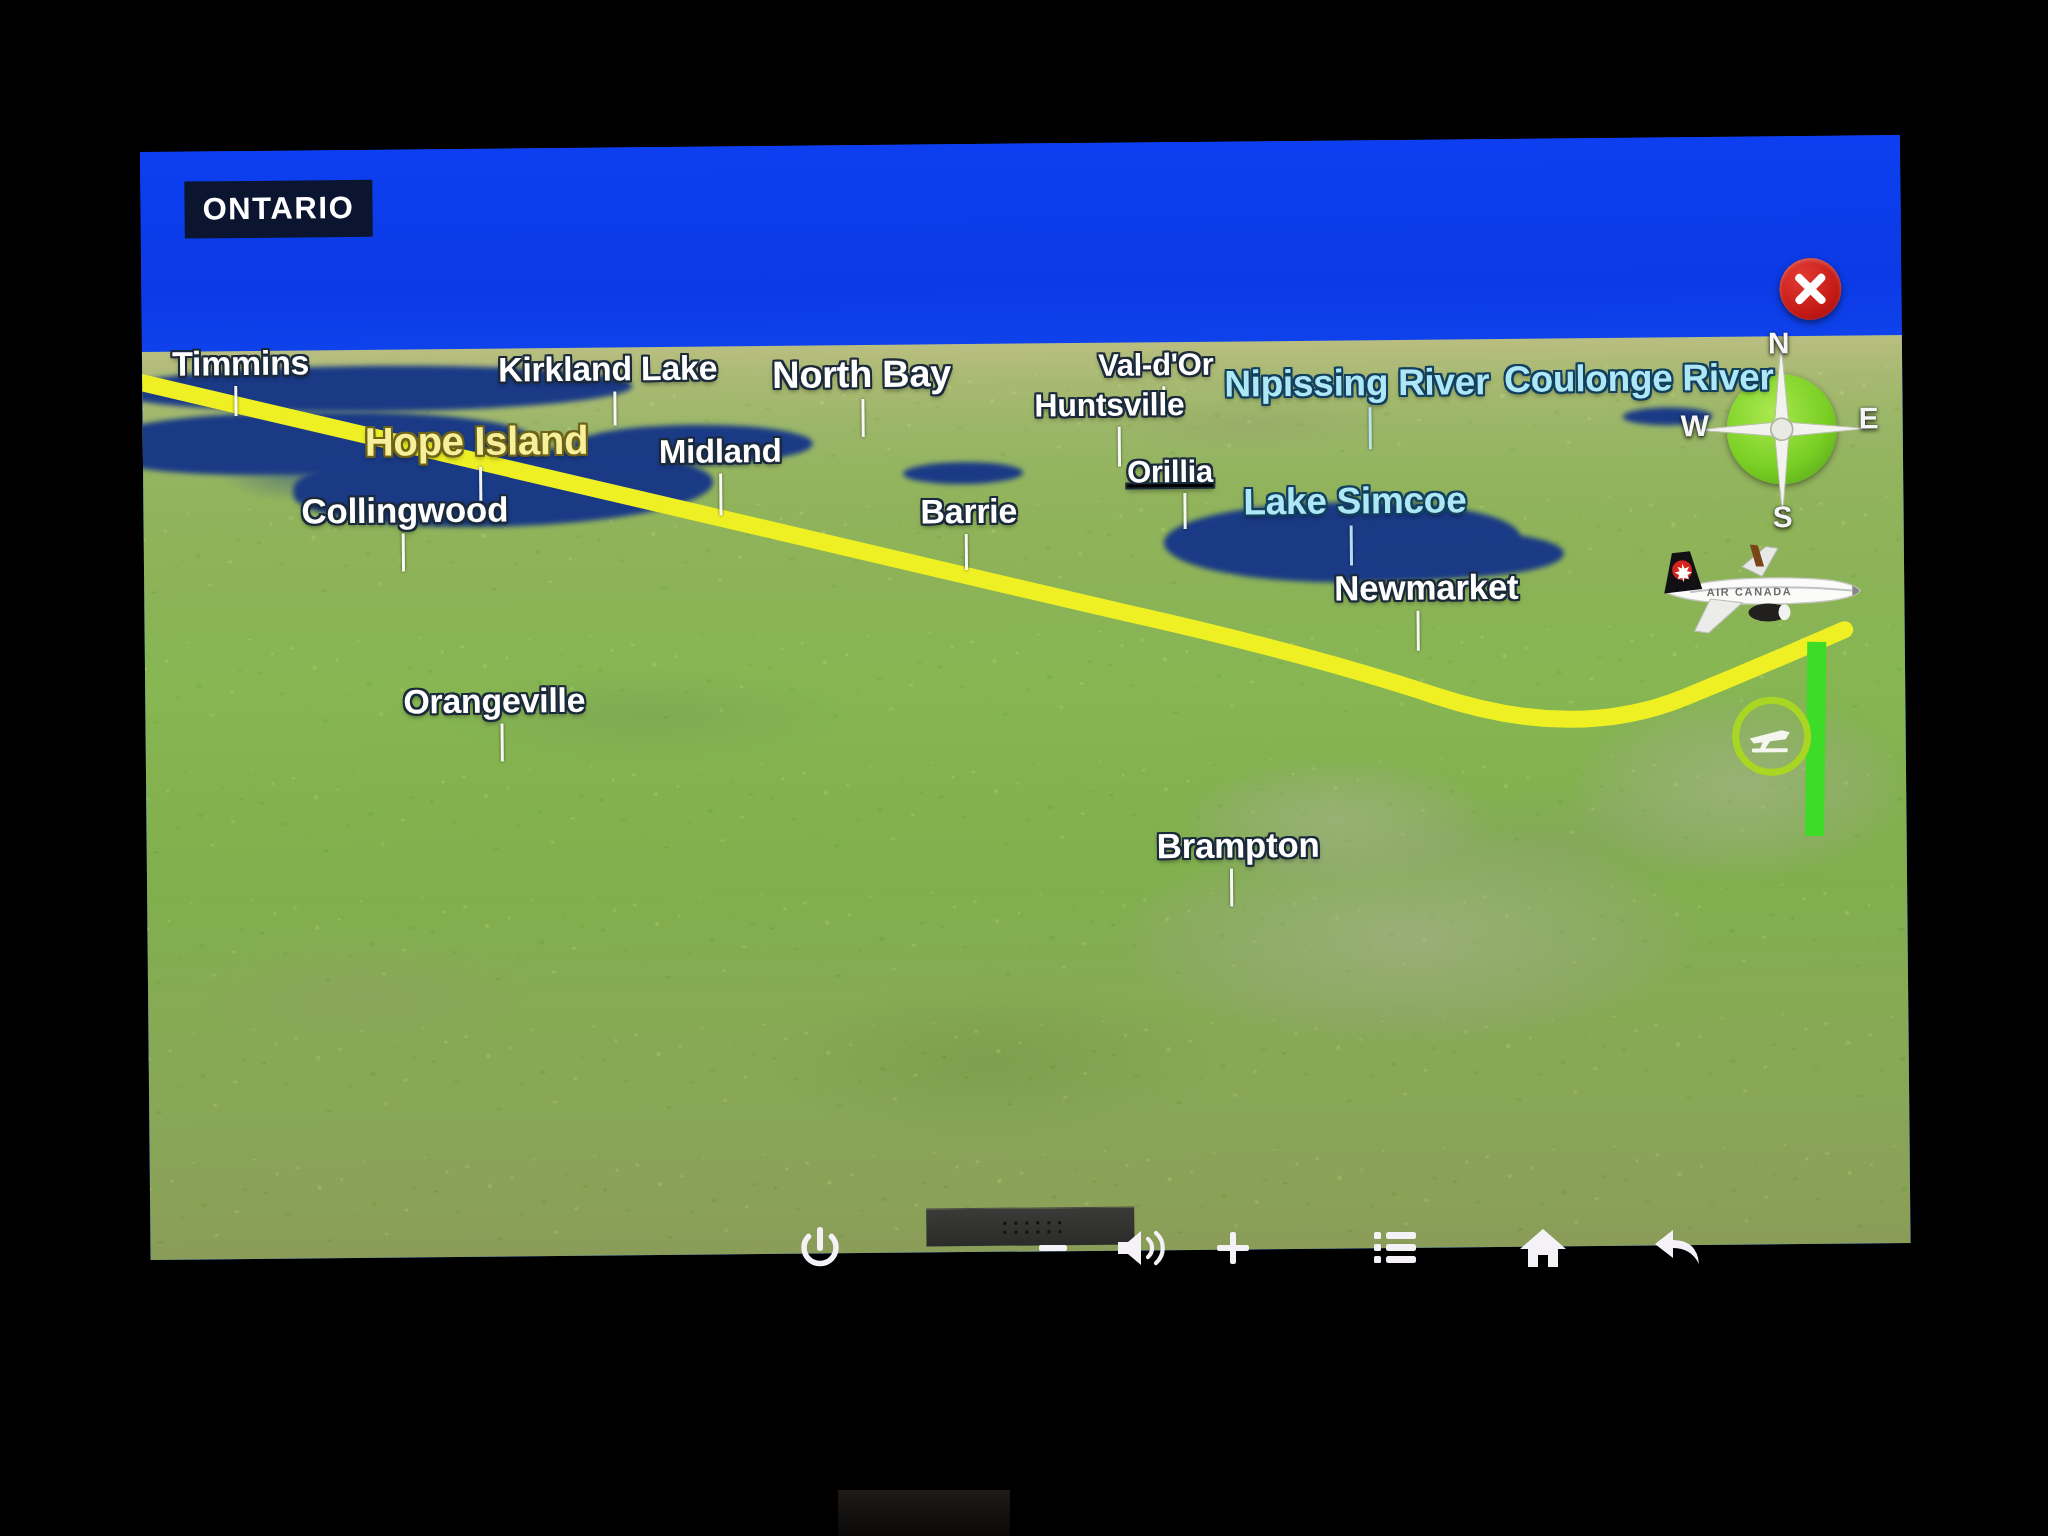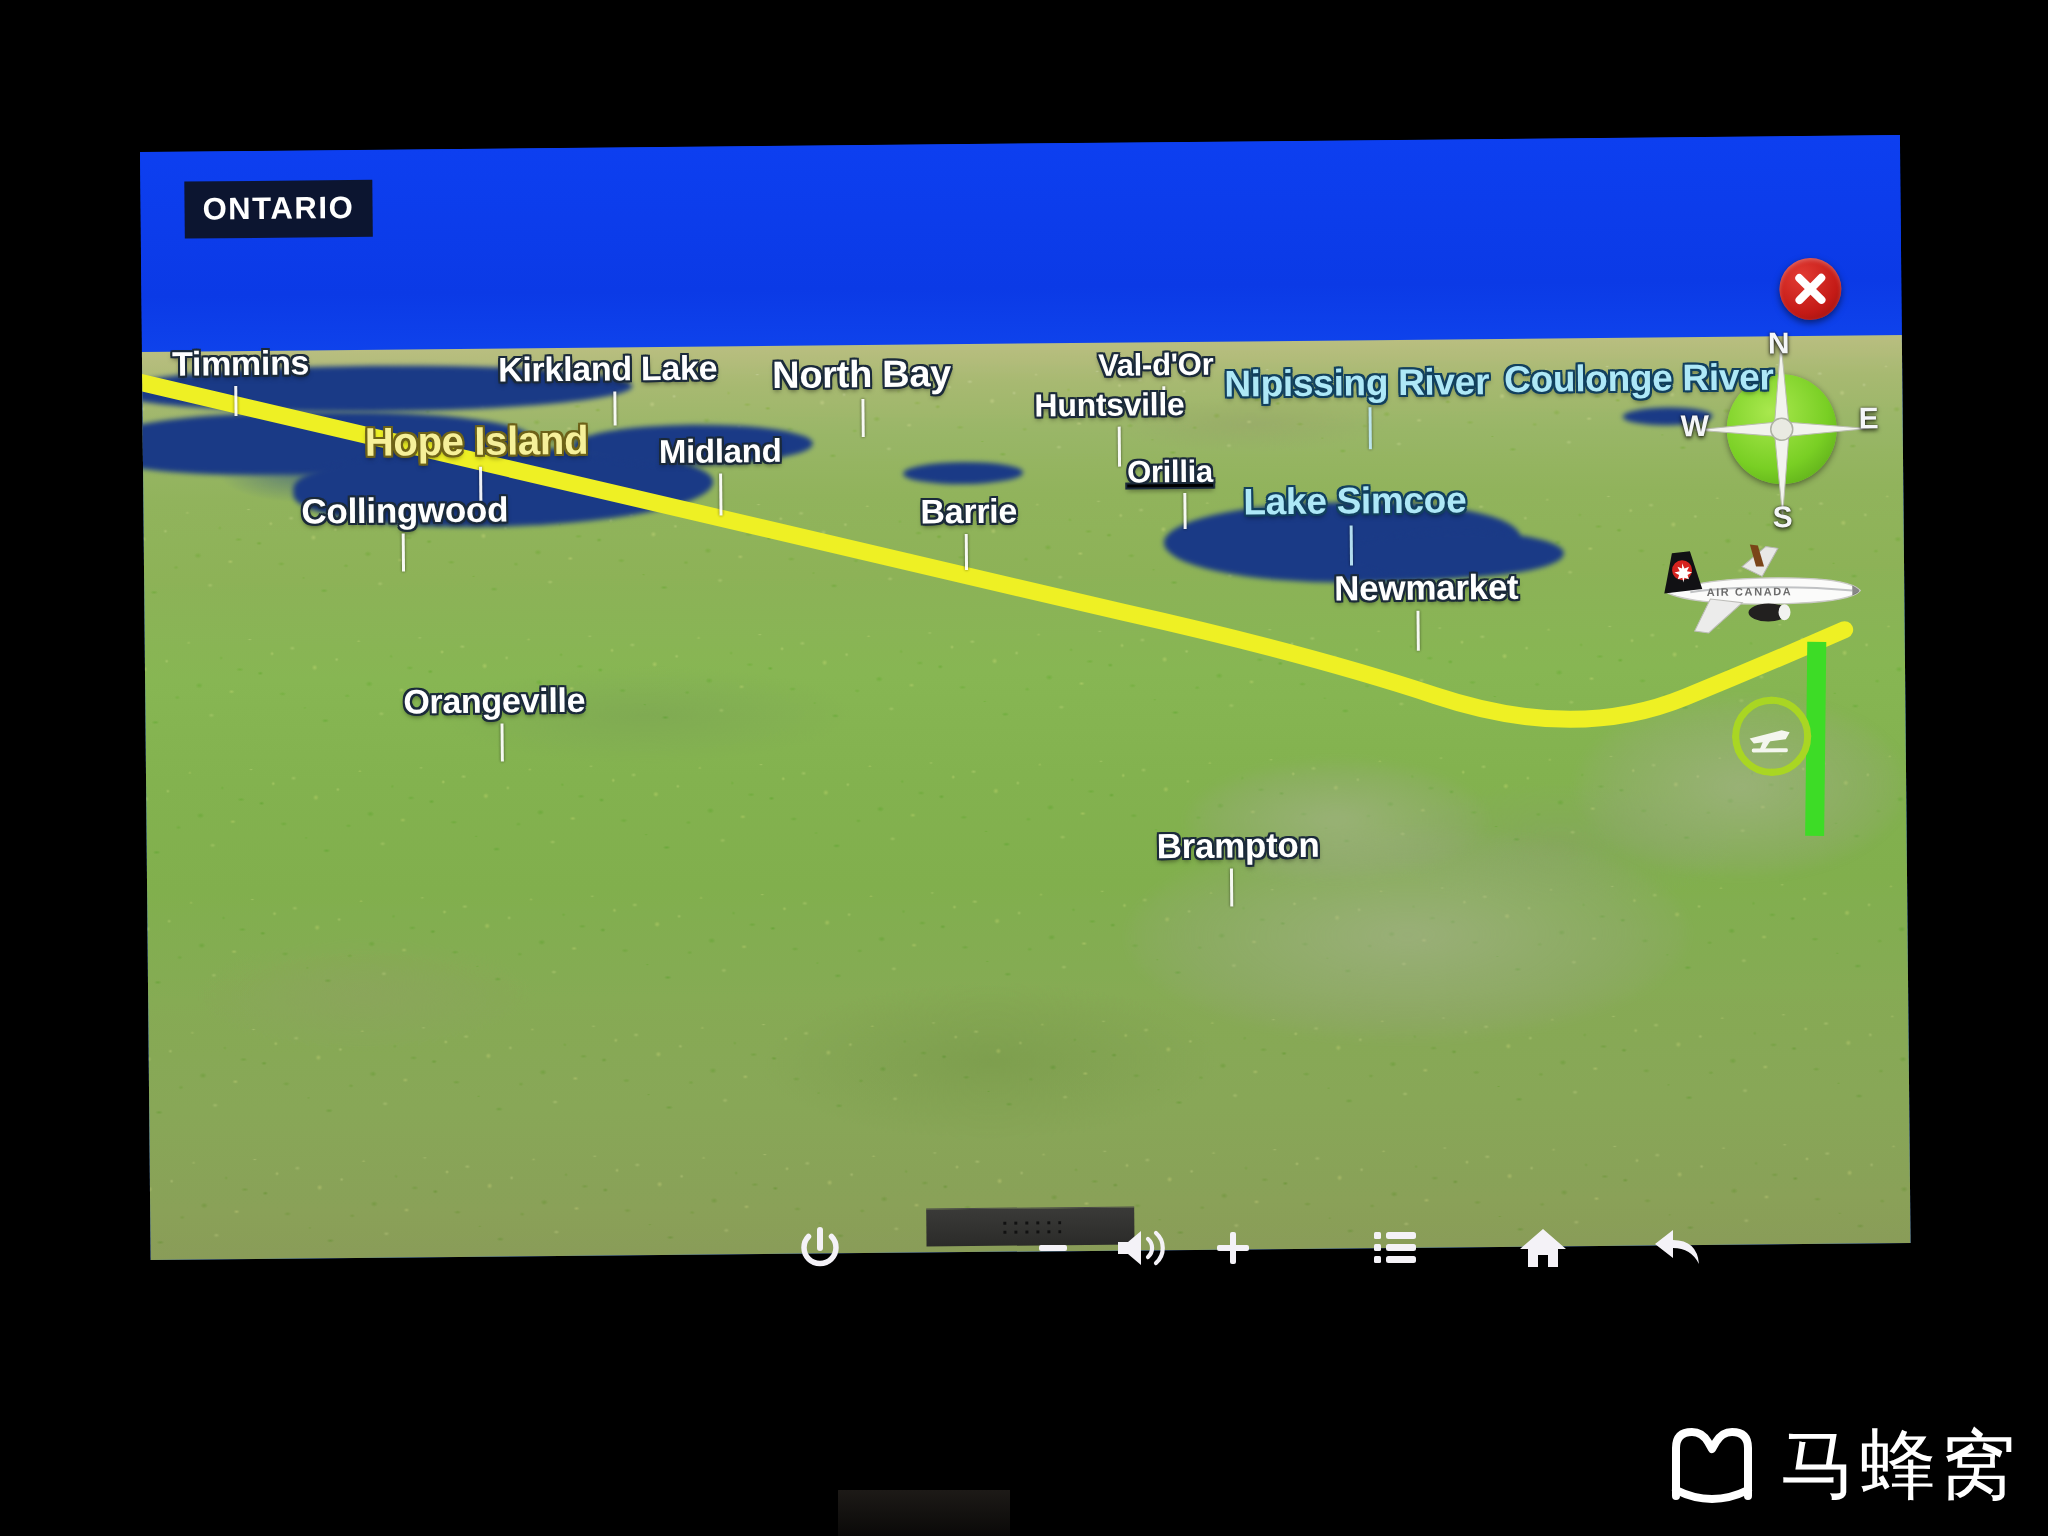--- a/index.html
+++ b/index.html
@@ -422,21 +422,14 @@
 
     <div class="ctl" style="left:1680px;">
       <svg width="54" height="44" viewBox="0 0 54 44">
         <path d="M20 4 L20 14 Q44 14 46 38 Q38 22 20 22 L20 32 L2 18 Z" fill="#f4f2f7"></path>
       </svg>
     </div>
   </div>
 
   <div id="seat-gap"></div>
 
-  <div id="watermark">
-    <svg width="92" height="86" viewBox="0 0 92 86">
-      <path d="M10 72 L10 24 Q10 8 26 8 Q36 8 42 18 L46 25 L50 18 Q56 8 66 8 Q82 8 82 24 L82 72" fill="none" stroke="#fff" stroke-width="8" stroke-linecap="round" stroke-linejoin="round"></path>
-      <path d="M10 66 Q46 84 82 66" fill="none" stroke="#fff" stroke-width="8" stroke-linecap="round"></path>
-    </svg>
-    <span class="wm-text">马蜂窝</span>
-  </div>
 
 </div>
 
 </body></html>

